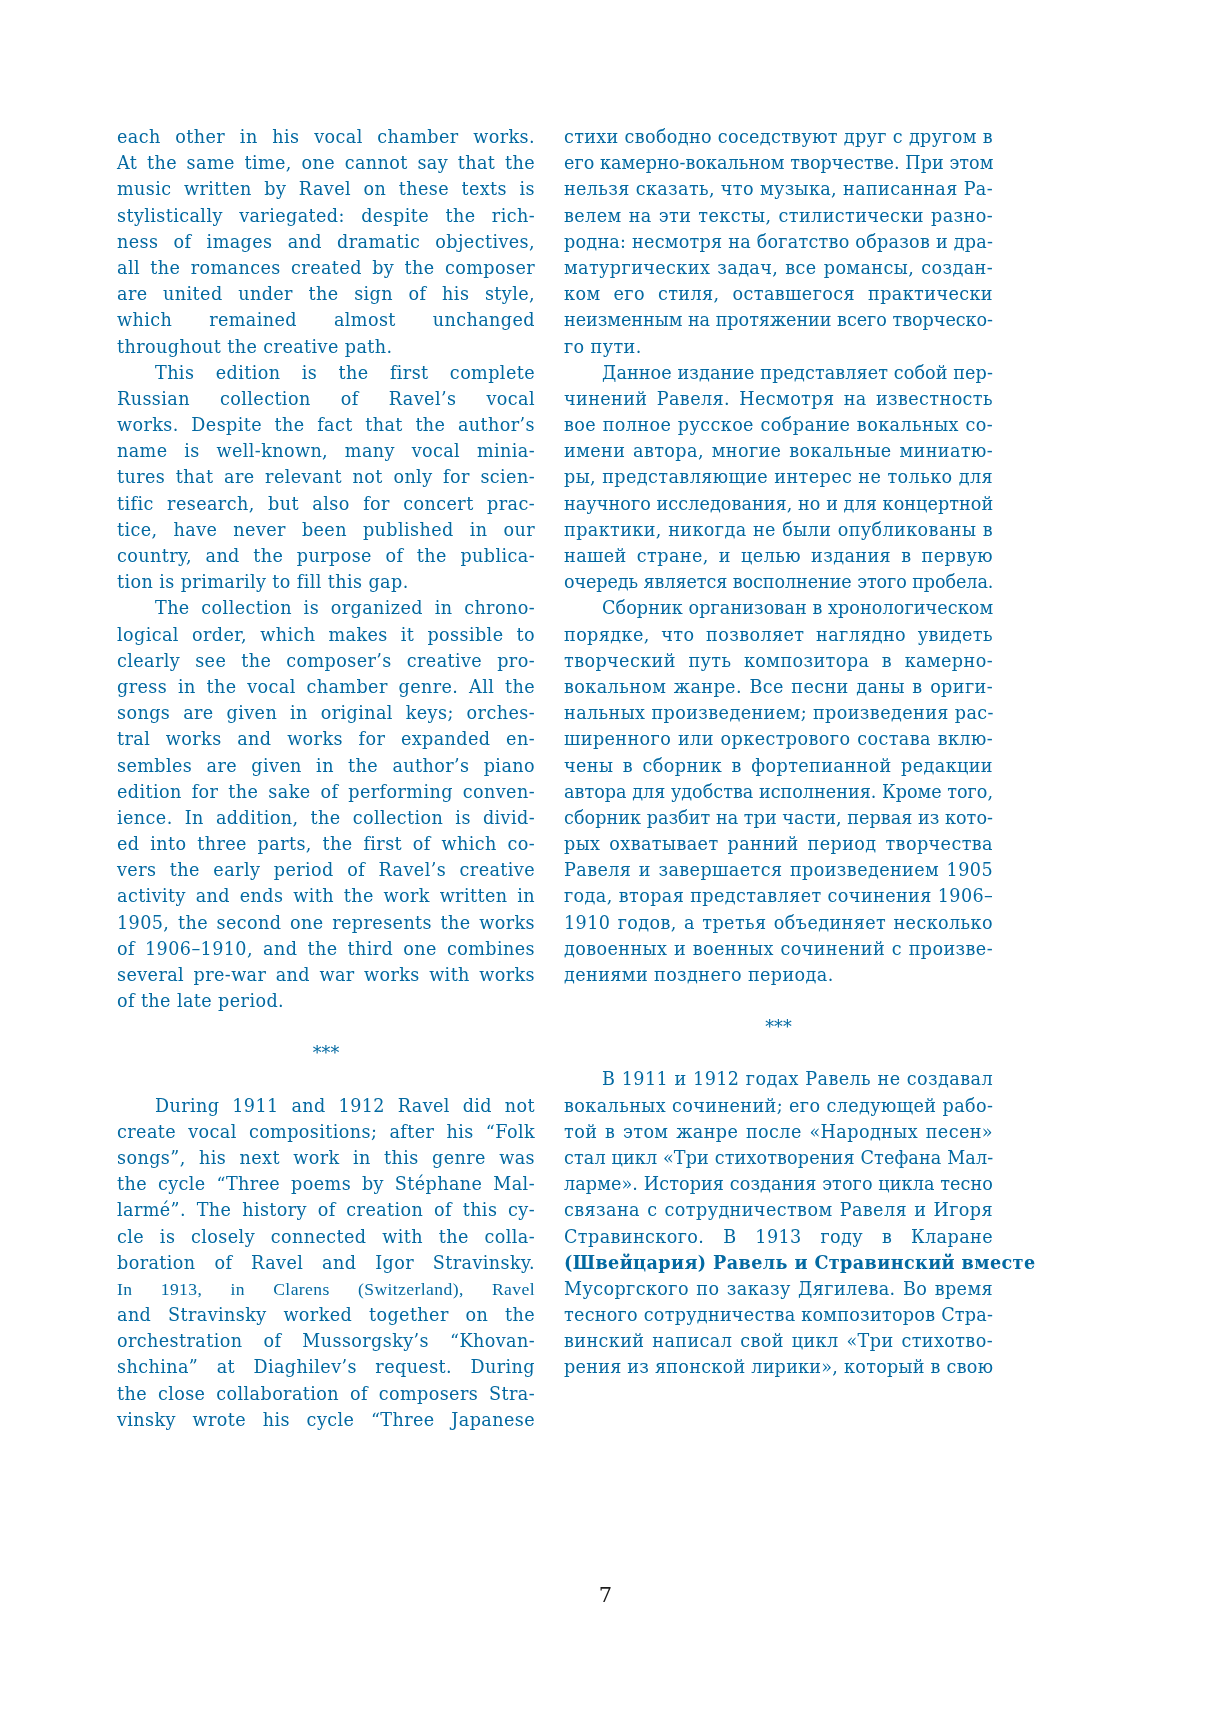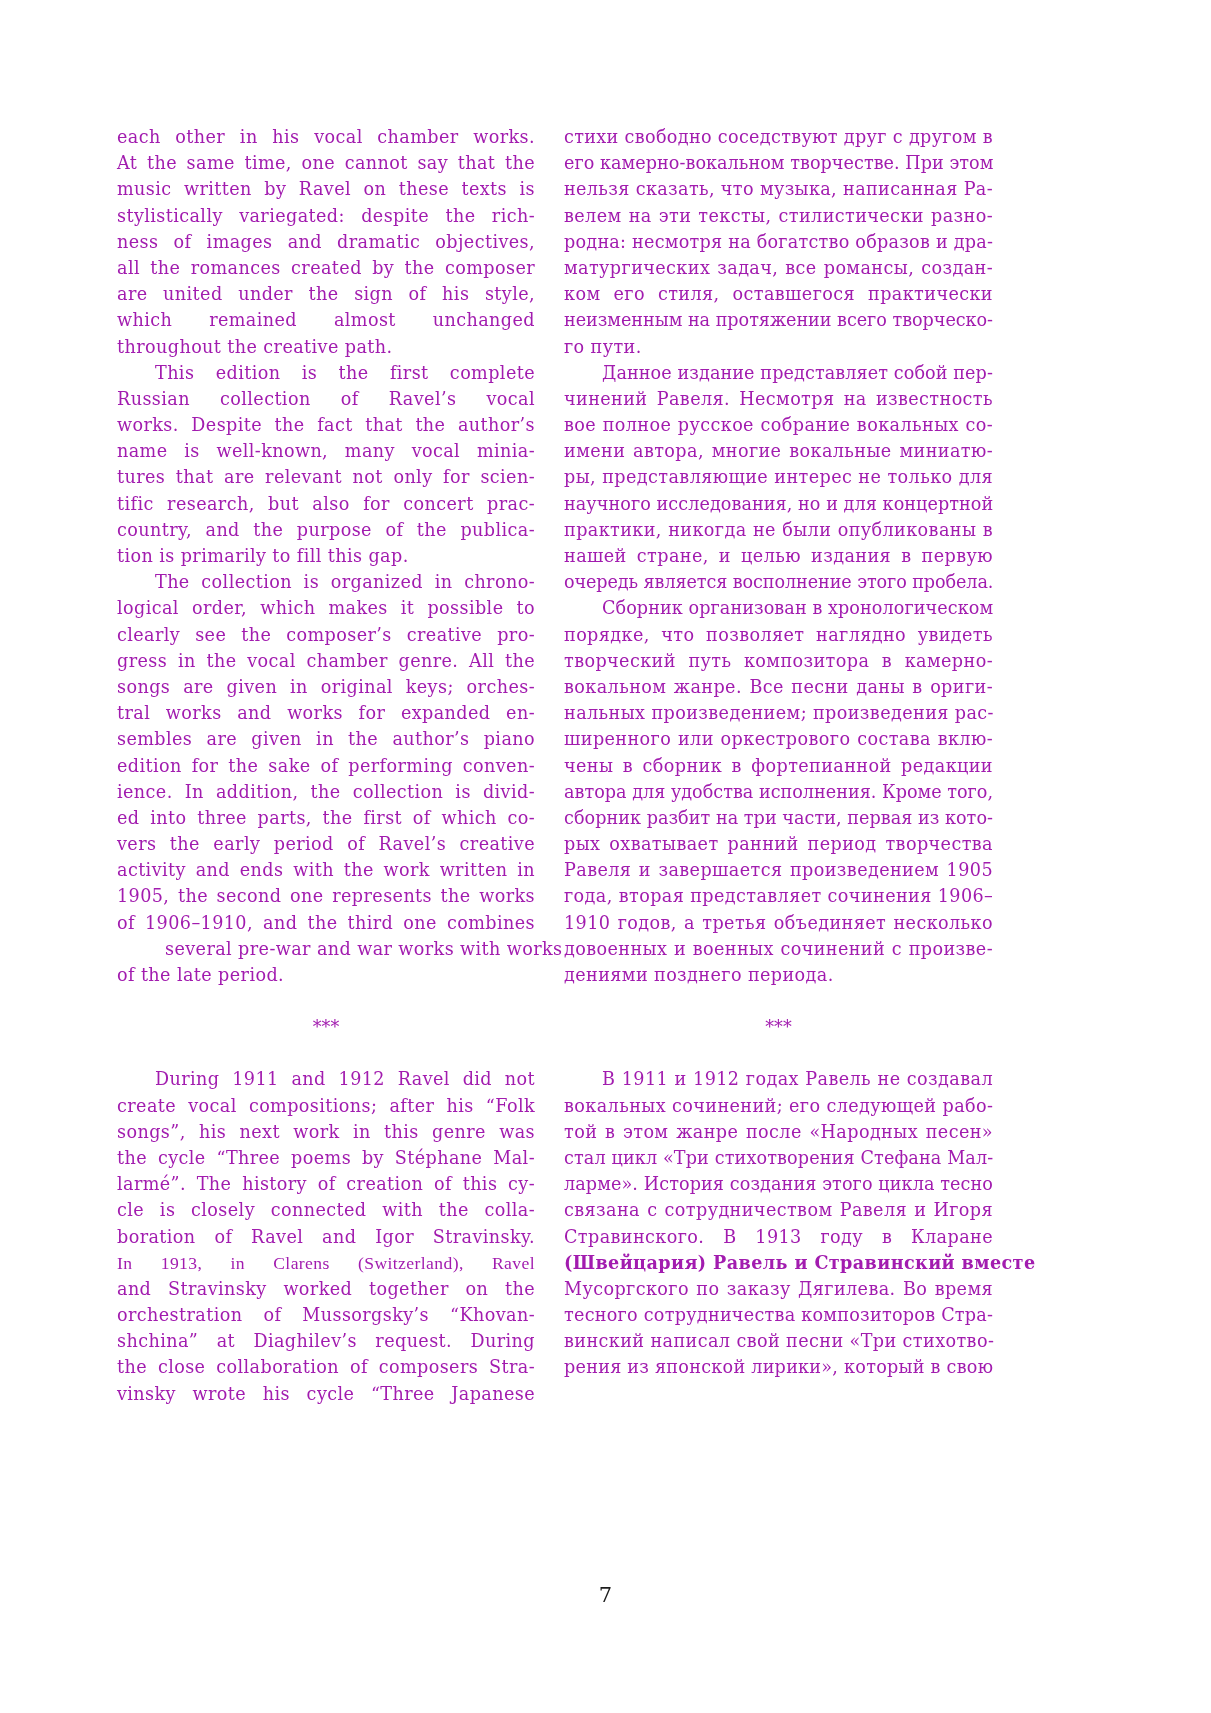--- a/index.html
+++ b/index.html
@@ -3,21 +3,21 @@
 <meta charset="utf-8">
 <style>
   html, body { margin: 0; padding: 0; background: #ffffff; }
   body { width: 1211px; height: 1713px; position: relative; overflow: hidden; }
   .col {
     position: absolute;
     top: 124px;
     font-family: "DejaVu Serif", "Liberation Serif", serif;
     font-size: 17.6px;
     line-height: 26.2px;
-    color: #a21caf;
+    color: #0369a1;
     letter-spacing: 0.4px;
   }
   .col.en { left: 117px; width: 418px; }
   .col.ru { left: 564px; width: 429px; }
   .line {
     display: block;
     white-space: nowrap;
     text-align: justify;
     text-align-last: justify;
     height: 26.2px;
@@ -54,37 +54,38 @@
       <span class="line" style="display: block;">all the romances created by the composer</span>
       <span class="line" style="display: block;">are united under the sign of his style,</span>
       <span class="line" style="display: block;">which remained almost unchanged</span>
       <span class="line last" style="display: block;">throughout the creative path.</span>
       <span class="line indent" style="display: block;">This edition is the first complete</span>
       <span class="line" style="display: block;">Russian collection of Ravel’s vocal</span>
       <span class="line" style="display: block;">works. Despite the fact that the author’s</span>
       <span class="line" style="display: block;">name is well-known, many vocal minia-</span>
       <span class="line" style="display: block;">tures that are relevant not only for scien-</span>
       <span class="line" style="display: block;">tific research, but also for concert prac-</span>
+      <span class="line" style="display: block;">tice, have never been published in our</span>
       <span class="line" style="display: block;">country, and the purpose of the publica-</span>
       <span class="line last" style="display: block;">tion is primarily to fill this gap.</span>
       <span class="line indent" style="display: block;">The collection is organized in chrono-</span>
       <span class="line" style="display: block;">logical order, which makes it possible to</span>
       <span class="line" style="display: block;">clearly see the composer’s creative pro-</span>
       <span class="line" style="display: block;">gress in the vocal chamber genre. All the</span>
       <span class="line" style="display: block;">songs are given in original keys; orches-</span>
       <span class="line" style="display: block;">tral works and works for expanded en-</span>
       <span class="line" style="display: block;">sembles are given in the author’s piano</span>
       <span class="line" style="display: block;">edition for the sake of performing conven-</span>
       <span class="line" style="display: block;">ience. In addition, the collection is divid-</span>
       <span class="line" style="display: block;">ed into three parts, the first of which co-</span>
       <span class="line" style="display: block;">vers the early period of Ravel’s creative</span>
       <span class="line" style="display: block;">activity and ends with the work written in</span>
       <span class="line" style="display: block;">1905, the second one represents the works</span>
       <span class="line" style="display: block;">of 1906–1910, and the third one combines</span>
-      <span class="line" style="display: block; margin-left: 48px;">several pre-war and war works with works</span>
+      <span class="line" style="display: block;">several pre-war and war works with works</span>
       <span class="line last" style="display: block;">of the late period.</span>
     </div>
   <div class="sep">***</div>
   <div>
       <span class="line indent" style="display: block;">During 1911 and 1912 Ravel did not</span>
       <span class="line" style="display: block;">create vocal compositions; after his “Folk</span>
       <span class="line" style="display: block;">songs”, his next work in this genre was</span>
       <span class="line" style="display: block;">the cycle “Three poems by Stéphane Mal-</span>
       <span class="line" style="display: block;">larmé”. The history of creation of this cy-</span>
       <span class="line" style="display: block;">cle is closely connected with the colla-</span>
@@ -139,18 +140,18 @@
       <span class="line indent" style="display: block;">В 1911 и 1912 годах Равель не создавал</span>
       <span class="line" style="display: block;">вокальных сочинений; его следующей рабо-</span>
       <span class="line" style="display: block;">той в этом жанре после «Народных песен»</span>
       <span class="line" style="display: block; letter-spacing: 0.131707px;">стал цикл «Три стихотворения Стефана Мал-</span>
       <span class="line" style="display: block; letter-spacing: 0.0904762px;">ларме». История создания этого цикла тесно</span>
       <span class="line" style="display: block;">связана с сотрудничеством Равеля и Игоря</span>
       <span class="line" style="display: block;">Стравинского. В 1913 году в Кларане</span>
       <span class="line" style="display: block; font-weight: bold;">(Швейцария) Равель и Стравинский вместе</span>
       <span class="line" style="display: block;">Мусоргского по заказу Дягилева. Во время</span>
       <span class="line" style="display: block; letter-spacing: 0.253659px;">тесного сотрудничества композиторов Стра-</span>
-      <span class="line" style="display: block;">винский написал свой песни «Три стихотво-</span>
+      <span class="line" style="display: block;">винский написал свой цикл «Три стихотво-</span>
       <span class="line" style="display: block; letter-spacing: 0.253659px;">рения из японской лирики», который в свою</span>
     </div>
 </div>
 
 <div class="page-number">7</div>
 
 </body></html>

